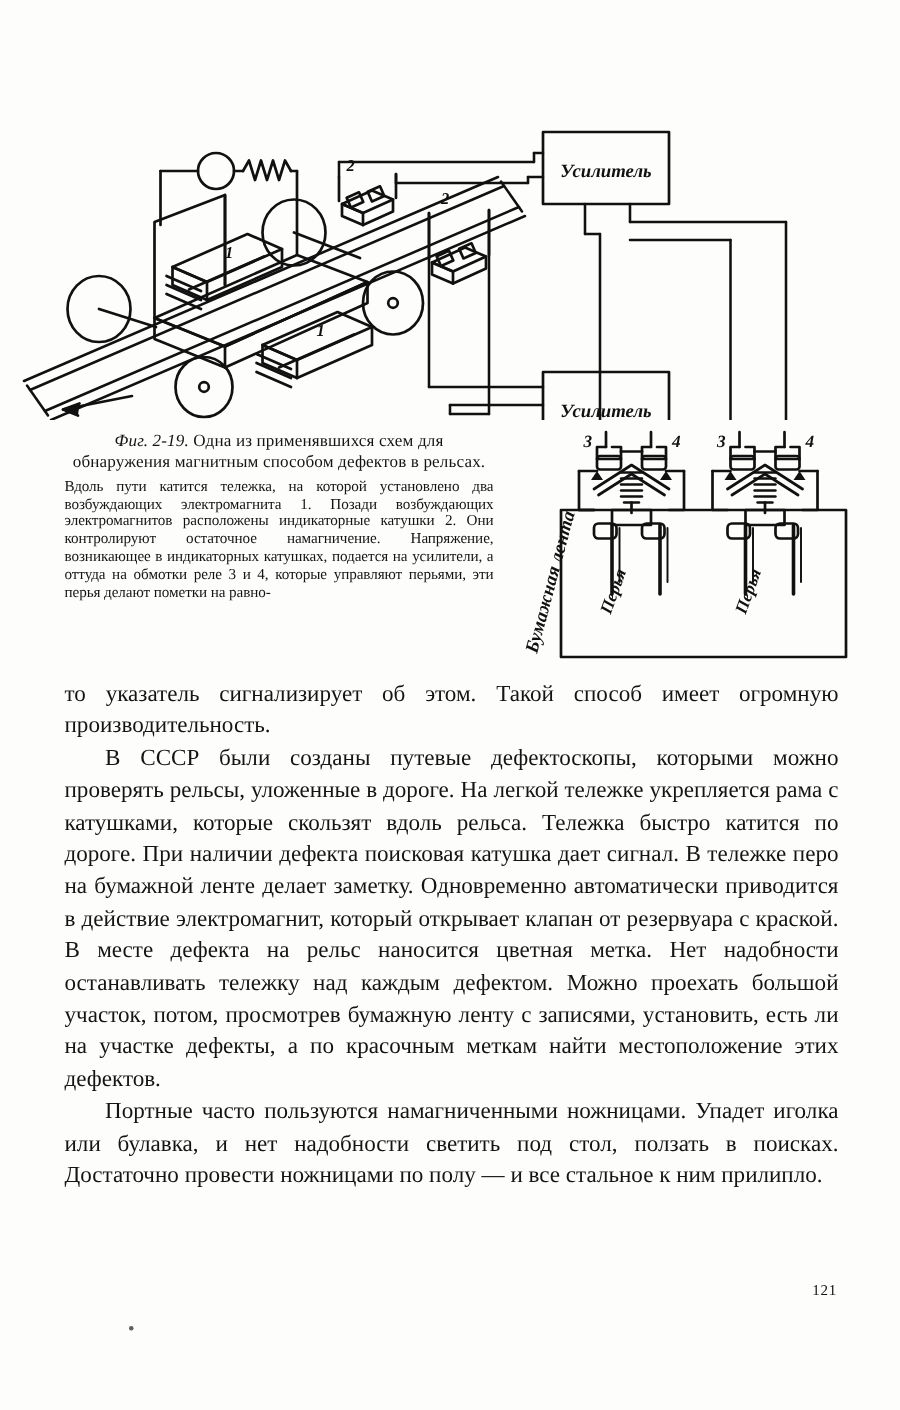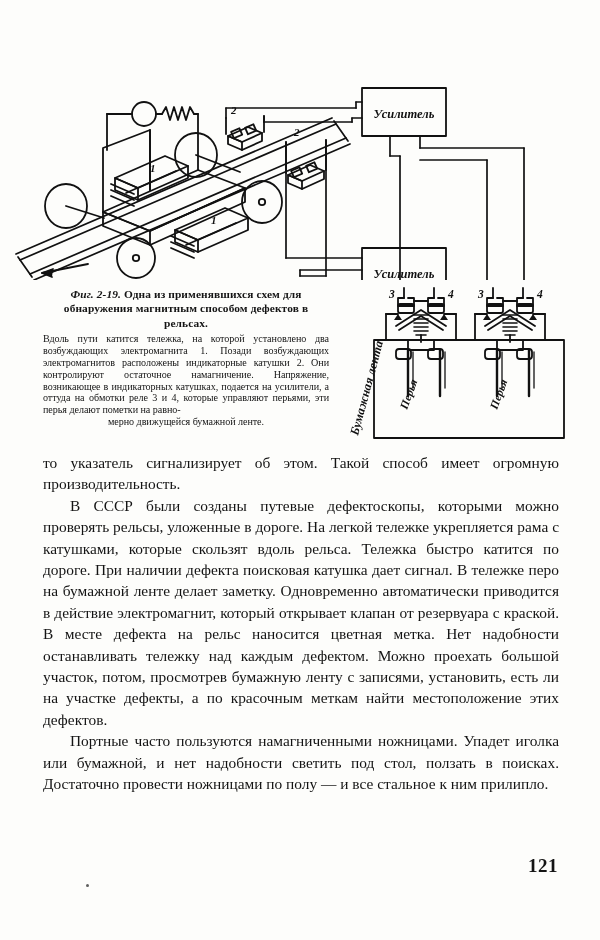--- a/index.html
+++ b/index.html
@@ -31,21 +31,21 @@
   
   .caption-block {
     position: absolute;
     left: 43px;
     top: 287px;
     width: 286px;
   }
   .caption-title {
     font-size: 11.4px;
     line-height: 14.3px;
-    font-weight: bold;
+    font-weight: normal;
     text-align: center;
     letter-spacing: 0.1px;
     margin: 0 0 3px 0;
   }
   .caption-title .fignum {
     font-style: italic;
   }
   .caption-body {
     font-size: 10.1px;
     line-height: 11.9px;
@@ -84,22 +84,22 @@
     font-style: italic;
     text-align: center;
     text-indent: 0;
   }
 
   
   .page-number {
     position: absolute;
     right: 42px;
     top: 855px;
-    font-size: 19px;
-    font-weight: bold;
+    font-size: 10px;
+    font-weight: normal;
     letter-spacing: 0.5px;
   }
   .speck {
     position: absolute;
     left: 86px;
     top: 884px;
     width: 3px;
     height: 3px;
     background: #2a2a2a;
     border-radius: 50%;
@@ -368,28 +368,27 @@
     </svg>
   </div>
 
   <div class="caption-block">
     <p class="caption-title">
       <span class="fignum">Фиг. 2-19.</span>
       <span>Одна из применявшихся схем для обнаружения магнитным способом дефектов в рельсах.</span>
     </p>
     <p class="caption-body">
       <span>Вдоль пути катится тележка, на которой установлено два возбуждающих электромагнита 1. Позади возбуждающих электромагнитов расположены индикаторные катушки 2. Они контролируют остаточное намагничение. Напряжение, возникающее в индикаторных катушках, подается на усилители, а оттуда на обмотки реле 3 и 4, которые управляют перьями, эти перья делают пометки на равно-</span>
-      <span class="lastline">мерно движущейся бумажной ленте.</span>
     </p>
   </div>
 
   <div class="body-text">
     <p class="cont">то указатель сигнализирует об этом. Такой способ имеет огромную производительность.</p>
     <p>В СССР были созданы путевые дефектоскопы, которыми можно проверять рельсы, уложенные в дороге. На легкой тележке укрепляется рама с катушками, которые скользят вдоль рельса. Тележка быстро катится по дороге. При наличии дефекта поисковая катушка дает сигнал. В тележке перо на бумажной ленте делает заметку. Одновременно автоматически приводится в действие электромагнит, который открывает клапан от резервуара с краской. В месте дефекта на рельс наносится цветная метка. Нет надобности останавливать тележку над каждым дефектом. Можно проехать большой участок, потом, просмотрев бумажную ленту с записями, установить, есть ли на участке дефекты, а по красочным меткам найти местоположение этих дефектов.</p>
 
 
-    <p>Портные часто пользуются намагниченными ножницами. Упадет иголка или бумажной, и нет надобности светить под стол, ползать в поисках. Достаточно провести ножницами по полу — и все стальное к ним прилипло.</p>
+    <p>Портные часто пользуются намагниченными ножницами. Упадет иголка или булавка, и нет надобности светить под стол, ползать в поисках. Достаточно провести ножницами по полу — и все стальное к ним прилипло.</p>
   </div>
 
   <div class="page-number">121</div>
   <div class="speck"></div>
 
 </div>
 
 </body></html>

